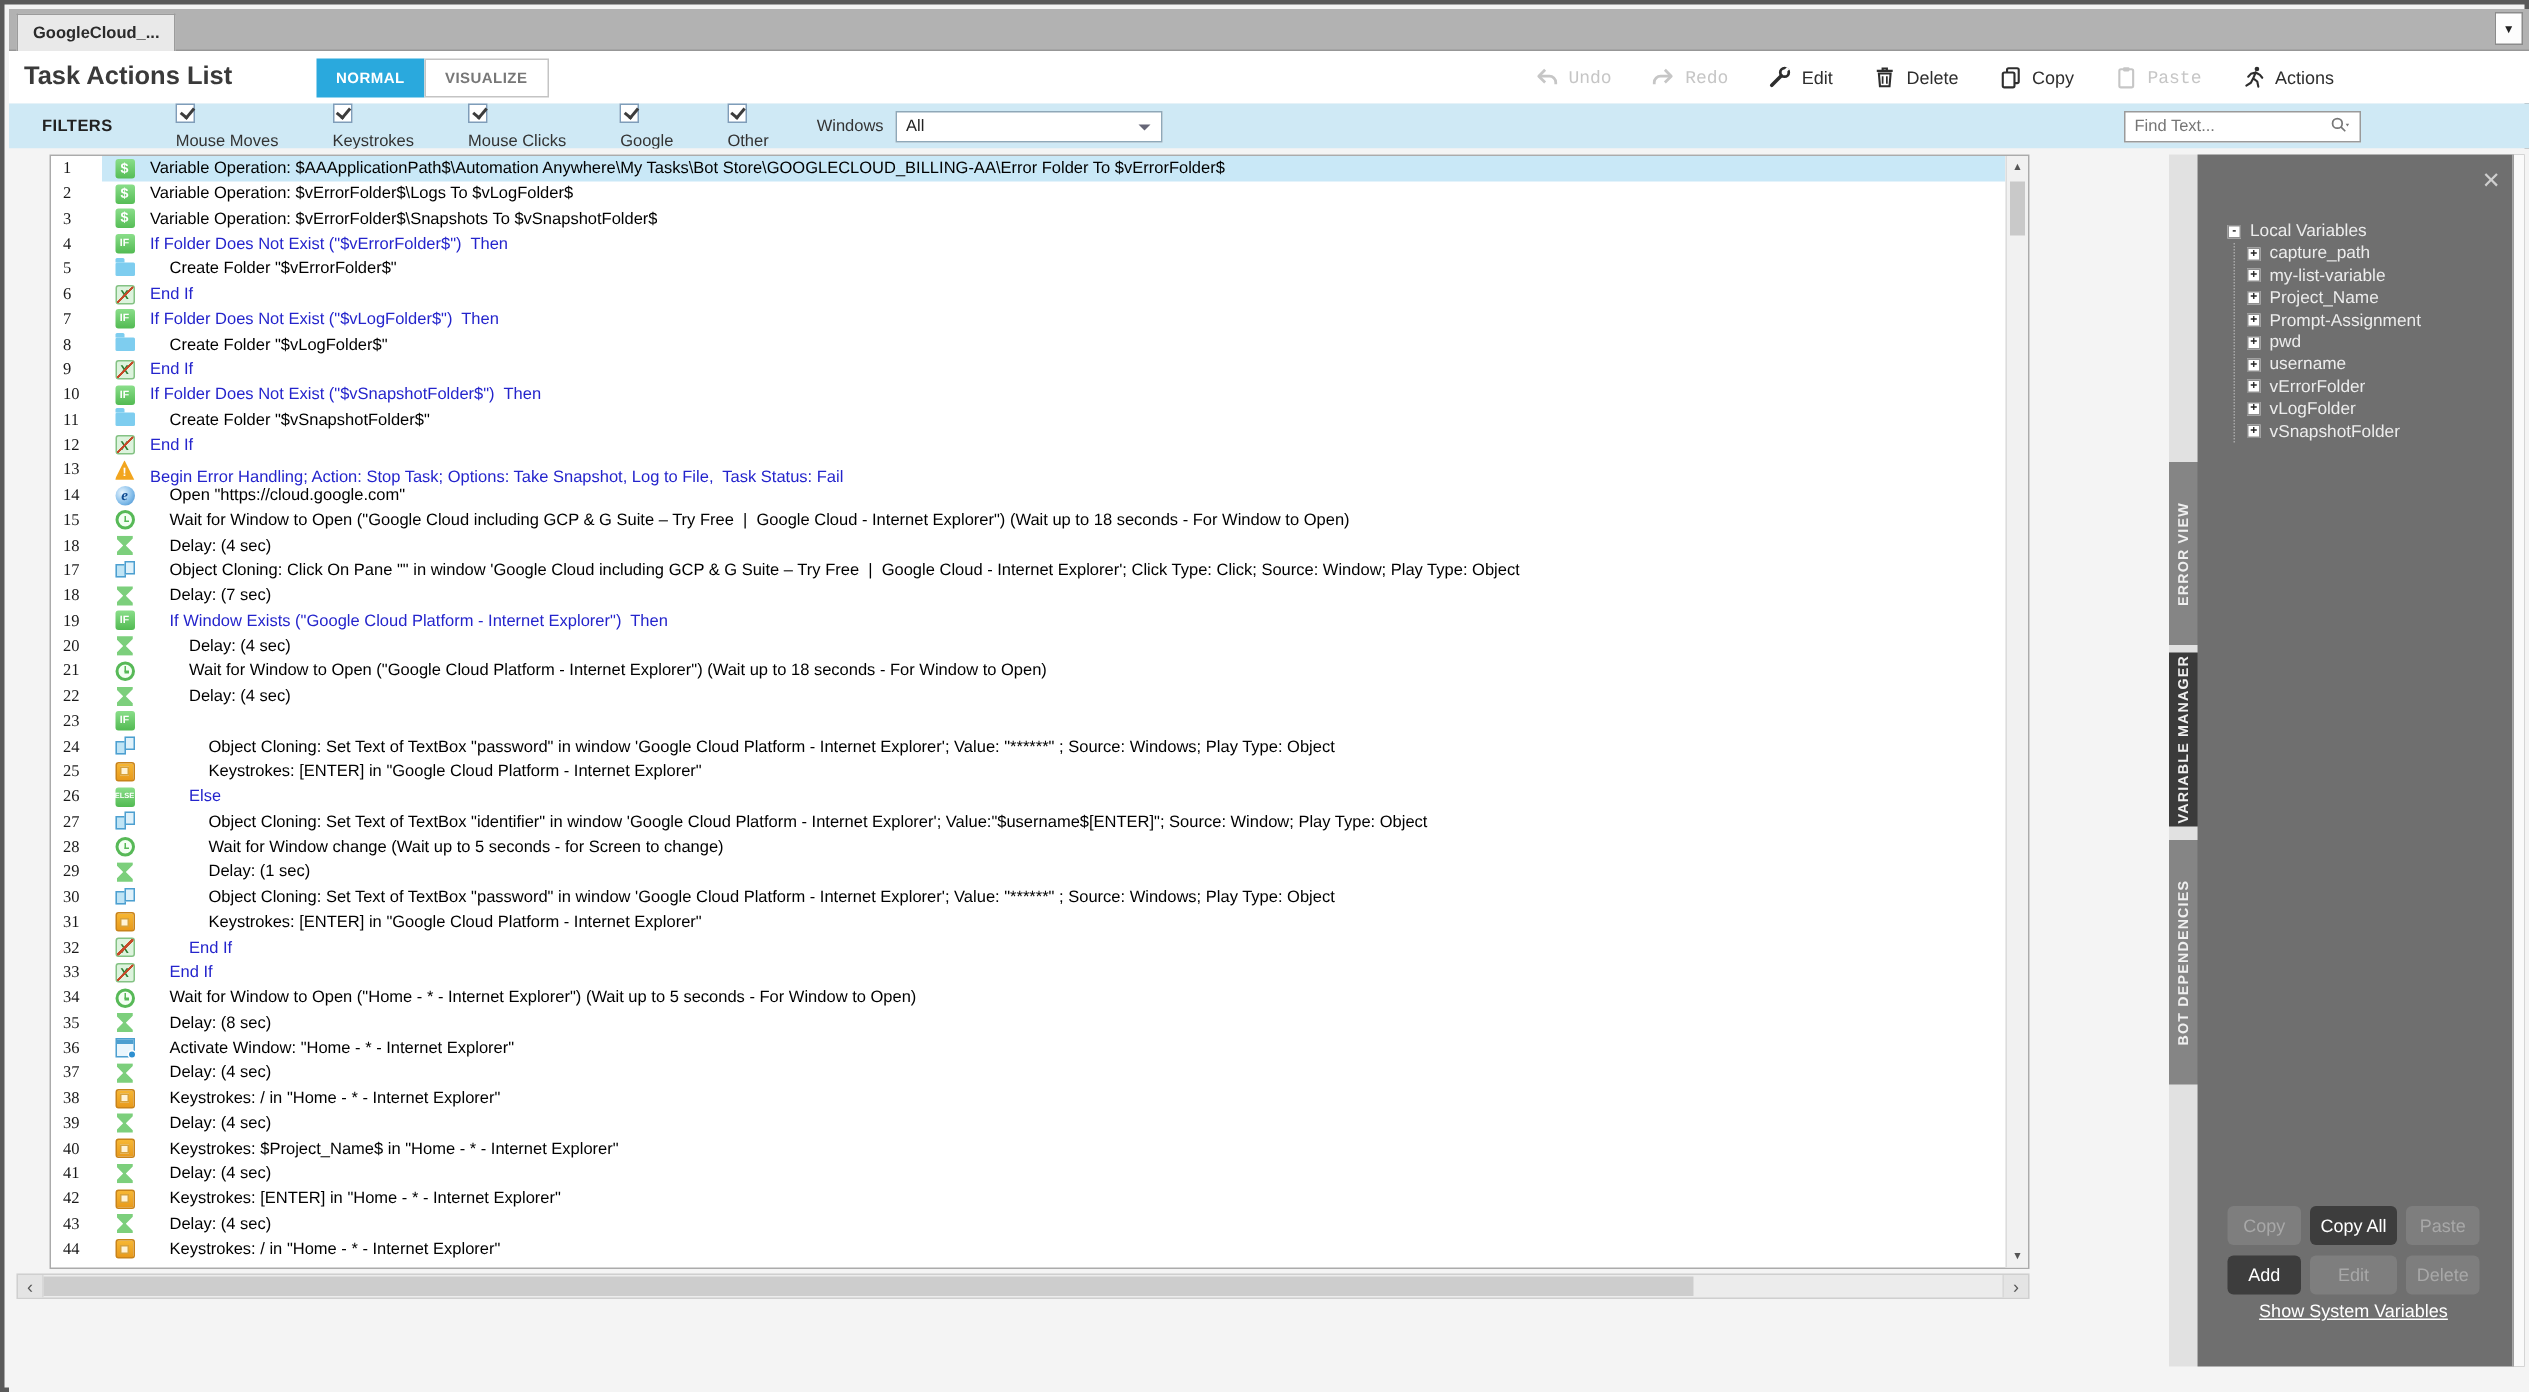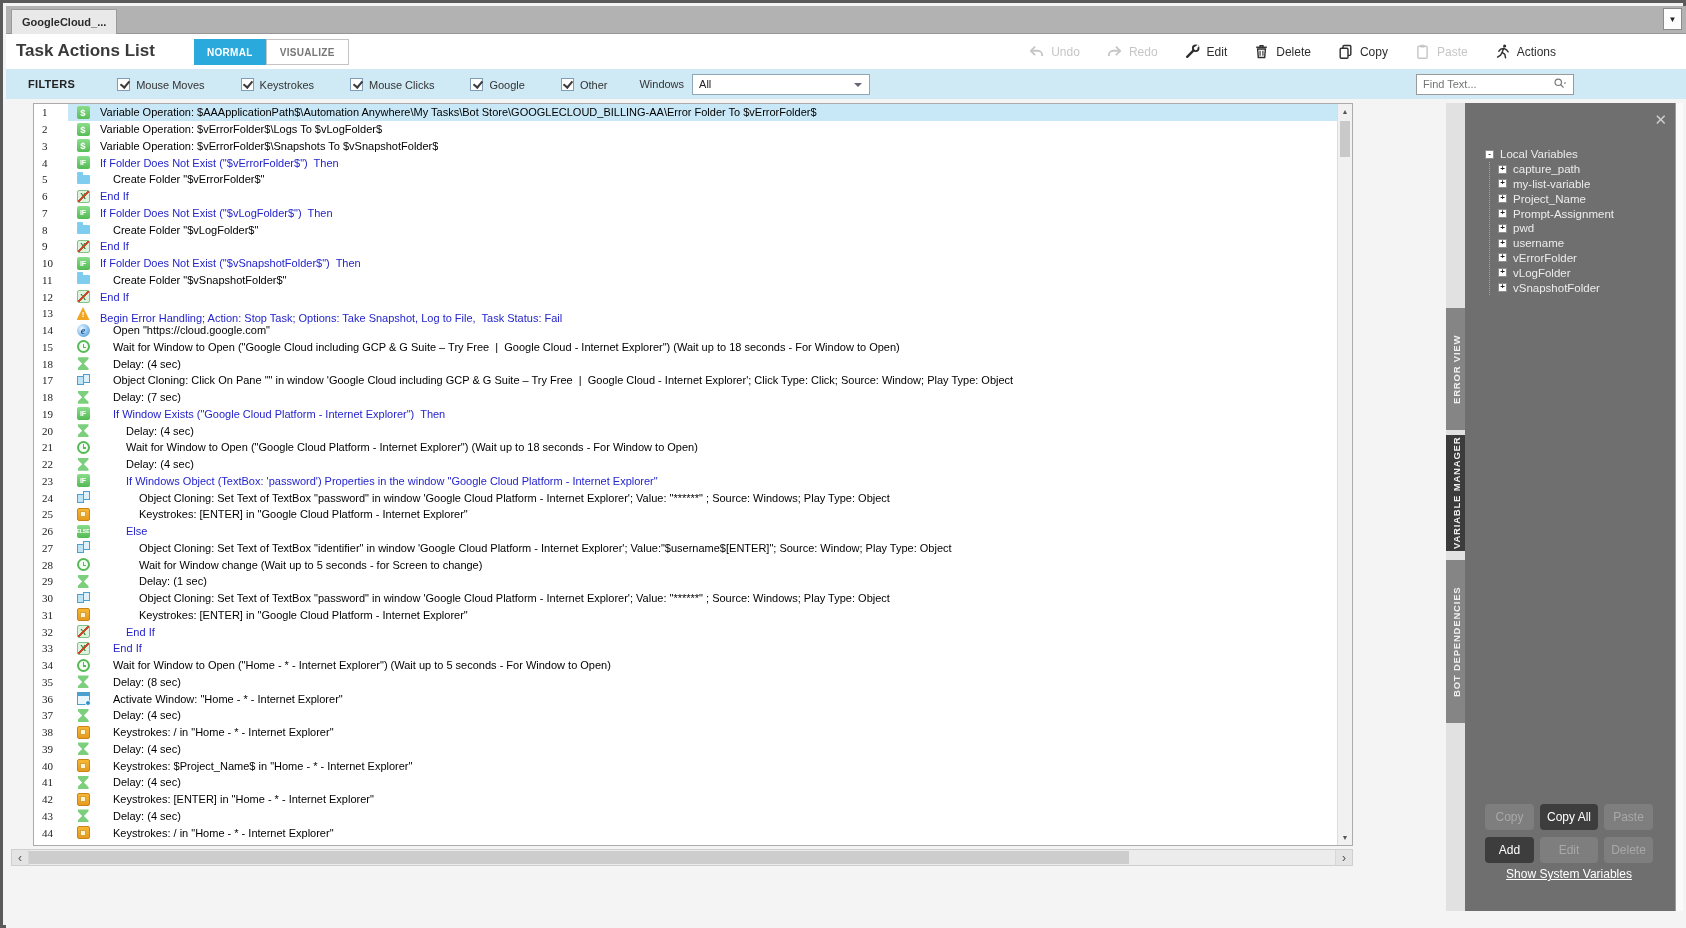--- a/index.html
+++ b/index.html
@@ -12,34 +12,34 @@
   
   .tabbar{position:absolute;left:3px;top:3px;width:1680px;height:28px;background:#b2b2b2;border-bottom:1px solid #979797;box-sizing:border-box;}
   .doc-tab{position:absolute;left:5px;top:3px;width:106px;height:25px;background:#e9e9e9;border:1px solid #9b9b9b;border-bottom:none;box-sizing:border-box;
     font-size:11px;font-weight:bold;color:#2b2b2b;display:flex;align-items:center;padding-left:10px;}
   .tab-overflow{position:absolute;right:4px;top:2px;width:19px;height:22px;background:#fdfdfd;border:1px solid #8b8b8b;box-sizing:border-box;
     display:flex;align-items:center;justify-content:center;font-size:8px;color:#222;}
 
   
   .header{position:absolute;left:3px;top:31px;width:1680px;height:35px;background:#fff;}
   .title{position:absolute;left:10px;top:7px;font-size:17px;font-weight:bold;color:#3a3a3a;}
-  .modes{position:absolute;left:188px;top:5px;display:flex;border-radius:10px;}
+  .modes{position:absolute;left:205px;top:5px;display:flex;border-radius:10px;}
   .mode{height:26px;display:flex;align-items:center;justify-content:center;font-size:10px;font-weight:bold;letter-spacing:.3px;padding:0 13px;box-sizing:border-box;cursor:default;}
   .mode.on{background:#2aa9dd;color:#fff;}
   .mode.off{background:#fff;color:#777;border:1px solid #c4c4c4;}
   .toolbar{position:absolute;right:130px;top:0;height:35px;display:flex;align-items:center;gap:26px;}
   .tool{display:flex;align-items:center;gap:6px;color:#2e2e2e;font-size:12px;}
   .tool .ticon{width:17px;height:17px;display:flex;}
-  .tool.dis{color:#c6c6c6;}
+  .tool.dis{color:#c6c6c6;font-family:Liberation Mono, monospace;}
   .tool svg{width:17px;height:17px;}
 
   
   .filters{position:absolute;left:3px;top:66px;width:1680px;height:30px;background:#cfe9f5;display:flex;align-items:center;font-size:11px;box-sizing:border-box;padding-left:22px;}
   .flabel{font-weight:bold;color:#222;letter-spacing:.3px;}
-  .cb{display:flex;align-items:flex-end;gap:6px;margin-left:36px;color:#333;}
+  .cb{display:flex;align-items:flex-start;gap:6px;margin-left:36px;color:#333;flex-direction:column;}
   .cb:first-of-type{margin-left:42px;}
   .cbbox{width:13px;height:13px;background:#fff;border:1px solid #7f9db9;position:relative;box-sizing:border-box;}
   .cbbox::after{content:"";position:absolute;left:3.5px;top:0.5px;width:4px;height:7px;border-right:2px solid #3c3c3c;border-bottom:2px solid #3c3c3c;transform:rotate(40deg);}
   .winlabel{margin-left:32px;color:#333;}
   .winselect{margin-left:8px;width:178px;height:21px;background:#fff;border:1px solid #8fa8b8;box-sizing:border-box;position:relative;display:flex;align-items:center;padding-left:6px;color:#222;}
   .winselect .caret{position:absolute;right:7px;top:8px;width:0;height:0;border-left:4px solid transparent;border-right:4px solid transparent;border-top:4px solid #667;}
   .findbox{margin-left:auto;margin-right:112px;width:158px;height:21px;background:#fff;border:1px solid #9a9a9a;box-sizing:border-box;display:flex;align-items:center;}
   .findbox input{flex:1;border:none;outline:none;font-size:11px;padding:0 6px;font-family:"Liberation Sans",sans-serif;color:#444;min-width:0;background:transparent;}
   .findbox .ficon{width:26px;display:flex;justify-content:center;color:#777;}
   .findbox svg{width:14px;height:14px;}
@@ -447,21 +447,20 @@
               </span>
               <span class="rtext" style="padding-left: 36px;">Delay: (4 sec)</span>
             </span>
           </div>
           <div class="row">
             <span class="ln">23</span>
             <span class="rb">
               <span class="ricon">
                 <span class="icb ic-if">IF</span>
               </span>
-              <span class="rtext blue" style="padding-left: 36px;">If Windows Object (TextBox: 'password') Properties in the window "Google Cloud Platform - Internet Explorer"</span>
             </span>
           </div>
           <div class="row">
             <span class="ln">24</span>
             <span class="rb">
               <span class="ricon">
                 <span class="icb ic-obj"></span>
               </span>
               <span class="rtext" style="padding-left: 49px;">Object Cloning: Set Text of TextBox "password" in window 'Google Cloud Platform - Internet Explorer'; Value: "******" ; Source: Windows; Play Type: Object</span>
             </span>

